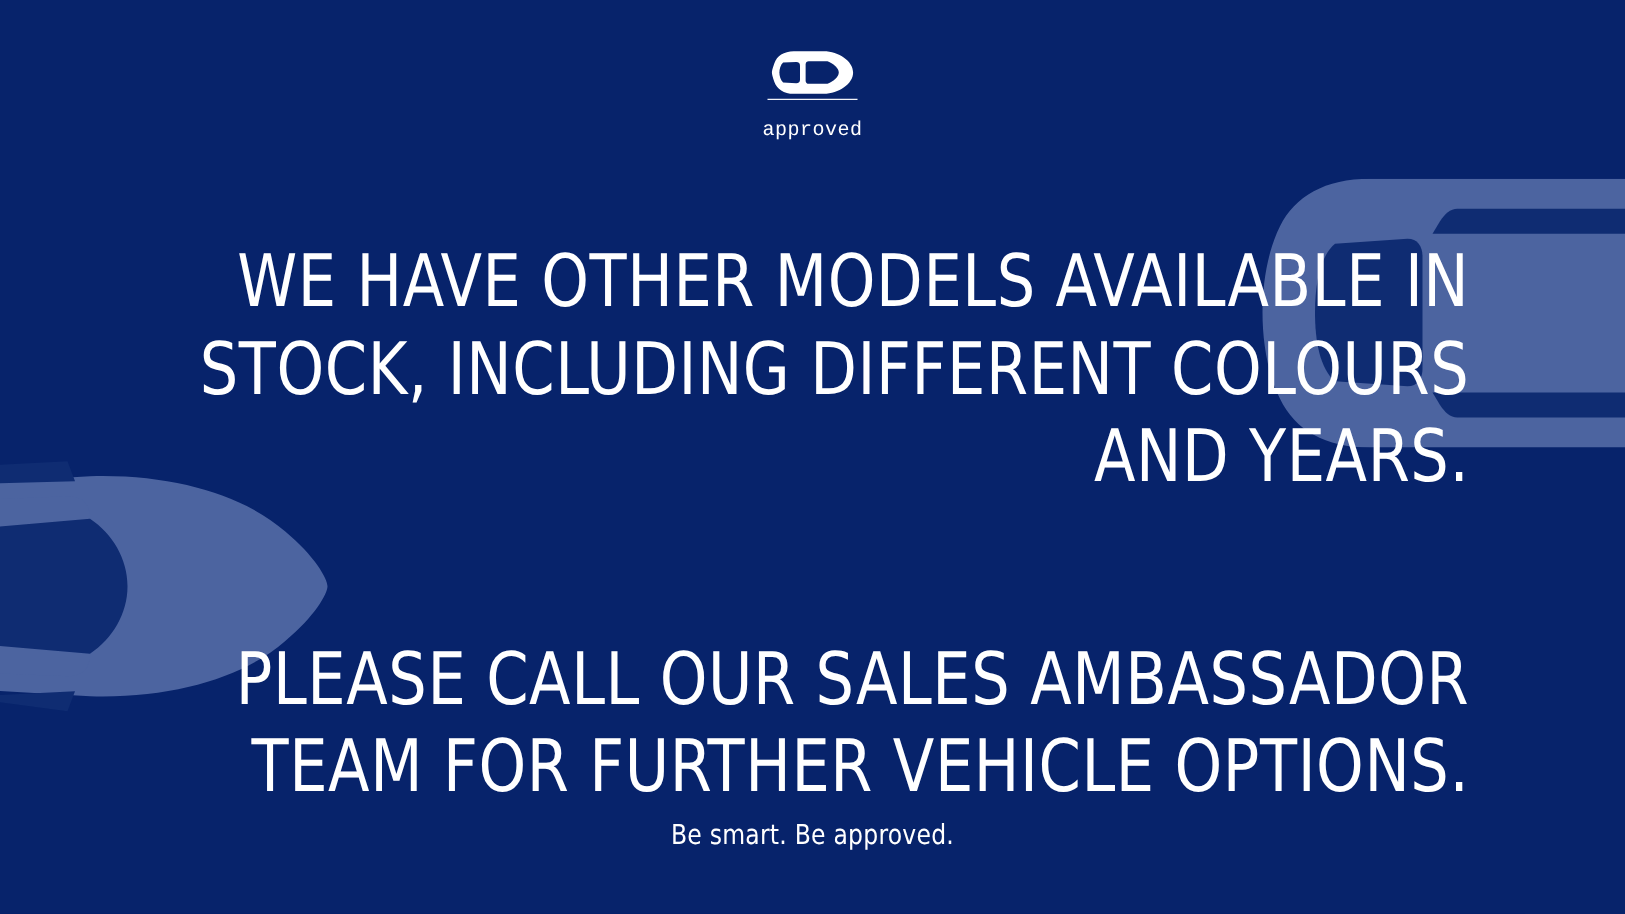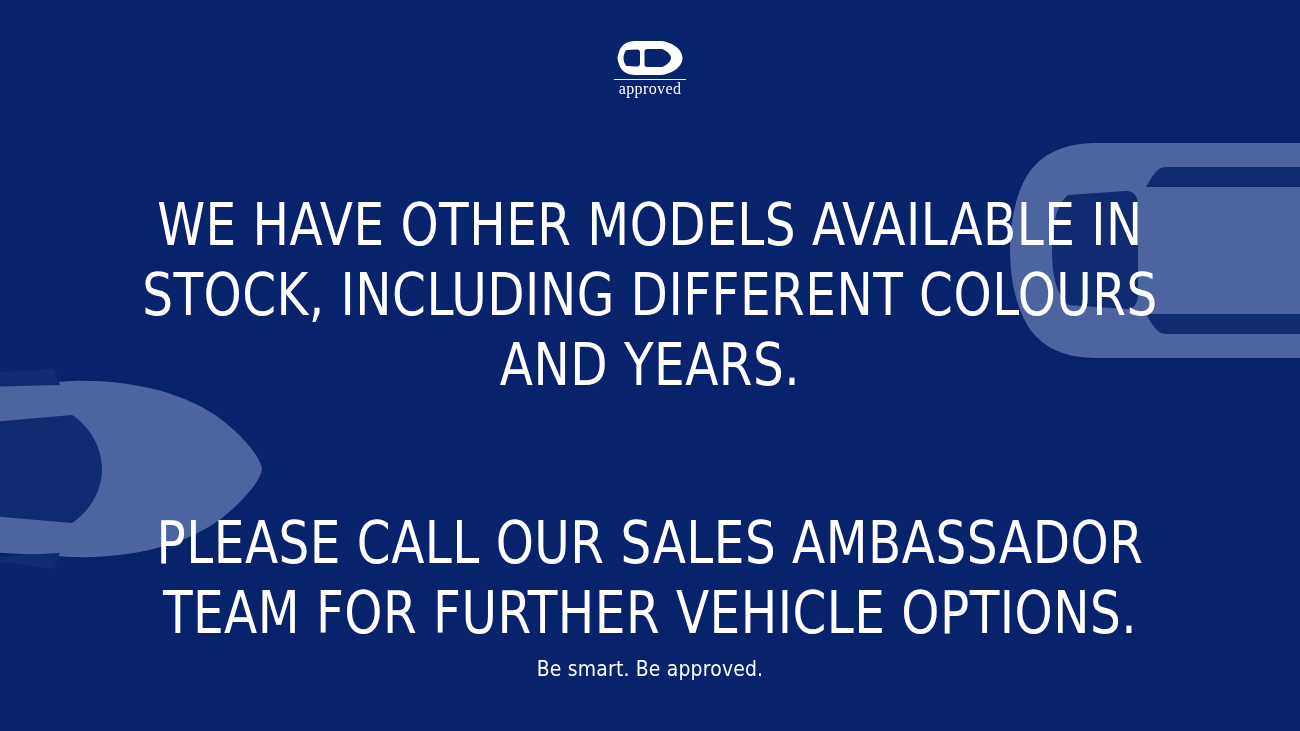--- a/index.html
+++ b/index.html
@@ -55,37 +55,37 @@
     display: block;
   }
   #logo-divider {
     width: 72px;
     height: 1px;
     background: #ffffff;
     margin-top: 3px;
     opacity: 0.95;
   }
   #logo-wordmark {
-    margin-top: 1px;
+    margin-top: 16px;
     color: #ffffff;
     font-size: 16px;
     letter-spacing: 0.4px;
     font-weight: 400;
     line-height: 1;
-    font-family: Liberation Serif, serif;
+    font-family: Liberation Mono, monospace;
   }
 
   
   #copy {
     position: absolute;
     left: 50%;
     transform: translateX(-50%);
     top: 190px;
     width: 1130px;
-    text-align: center;
+    text-align: right;
   }
 
   .headline {
     color: #ffffff;
     font-family: "DejaVu Sans Condensed", "Liberation Sans Narrow", "Liberation Sans", sans-serif;
     font-weight: 400;
     font-size: 58px;
     line-height: 70px;
     letter-spacing: 0.5px;
     margin: 0;

